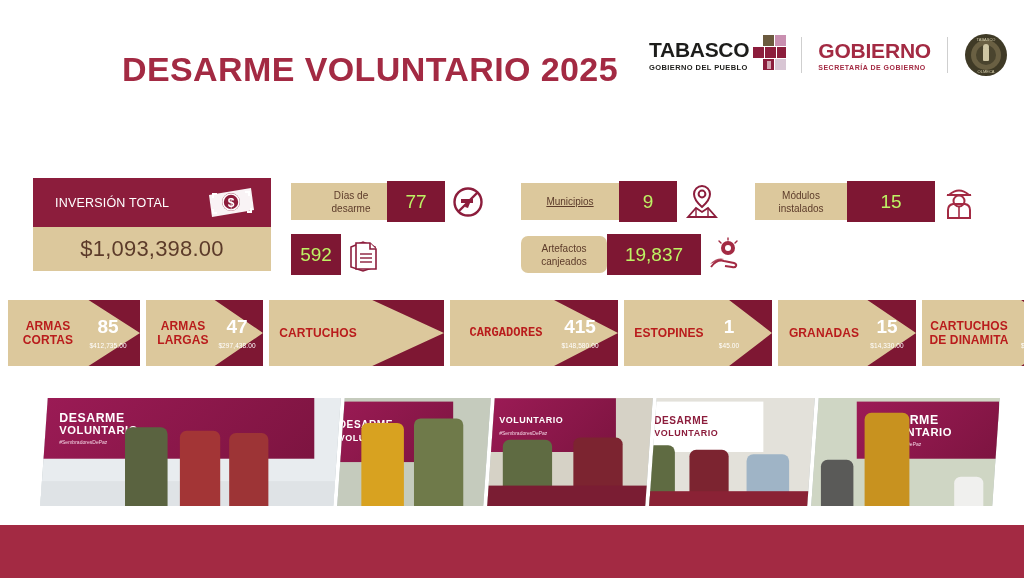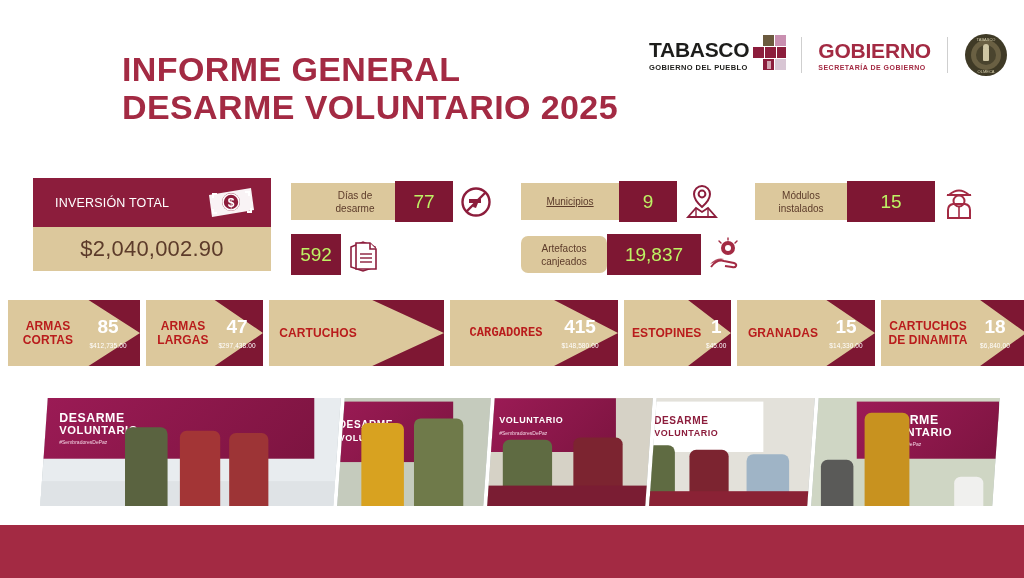--- a/index.html
+++ b/index.html
@@ -120,21 +120,20 @@
   .footer-bar { position: absolute; left: 0; bottom: 0; width: 1024px; height: 53px; background: #A32A43; }
 
   svg { display: block; }
 </style>
 </head>
 <body>
 
 <div class="page">
 
   <div class="title-block">
-    <div class="title-line">INFORME GENERAL</div>
     <div class="title-line">DESARME VOLUNTARIO 2025</div>
   </div>
 
   <div class="logo-bar">
 
     <div class="logo-tabasco">
       <div class="tabasco-text">
         <div class="tabasco-main">TABASCO</div>
         <div class="tabasco-sub">GOBIERNO DEL PUEBLO</div>
       </div>
@@ -193,26 +192,26 @@
             <g stroke="#fff" stroke-width="2" fill="none">
               <path d="M12 8 h-4 v4"></path>
                 <path d="M40 6 h4 v4"></path>
               <path d="M12 27 h-4 v-4"></path>
                 <path d="M42 26 h4 v-4"></path>
             </g>
           </svg>
         </span>
       </div>
       <div class="inv-bottom">
-        <span class="inv-amount">$2,040,002.90</span>
+        <span class="inv-amount">$1,093,398.00</span>
       </div>
     </div>
 
     <div class="kpi" style="left:291px; top:3px;">
-      <div class="kpi-label" style="width:104px;padding-left:30px;">Días de desarme</div>
+      <div class="kpi-label" style="width:96px;padding-left:30px;">Días de desarme</div>
       <div class="kpi-value" style="width:58px;">77</div>
       <div class="kpi-icon">
         <svg width="32" height="32" viewBox="0 0 32 32">
           <circle cx="16" cy="16" r="13.5" fill="none" stroke="#8C1D3C" stroke-width="2.4"></circle>
           <path d="M9 13 h12 v4 h-3 l-2 5 -3 -1 1 -4 h-5 z" fill="#8C1D3C"></path>
           <line x1="6.5" y1="25.5" x2="25.5" y2="6.5" stroke="#8C1D3C" stroke-width="2.4"></line>
         </svg>
       </div>
     </div>
 
@@ -310,21 +309,21 @@
 
     <div class="wseg" style="width:168px;">
       <div class="wseg-fill" style="width:82px; clip-path: polygon(22% 0, 100% 0, 100% 100%, 22% 100%, 100% 50%);"></div>
       <div class="wseg-name" style="width:96px; padding-left:16px;font-family:Liberation Mono, monospace;">CARGADORES</div>
       <div class="wseg-right" style="width:68px;">
         <span class="wseg-count">415</span>
         <span class="wseg-amount">$148,580.00</span>
       </div>
     </div>
 
-    <div class="wseg" style="width:107px;align-items:center;">
+    <div class="wseg" style="width:148px;align-items:center;">
       <div class="wseg-fill" style="width:58px; clip-path: polygon(26% 0, 100% 0, 100% 100%, 26% 100%, 100% 50%);"></div>
       <div class="wseg-name" style="width:82px; padding-left:8px;">ESTOPINES</div>
       <div class="wseg-right" style="width:46px;">
         <span class="wseg-count">1</span>
         <span class="wseg-amount">$45.00</span>
       </div>
     </div>
 
     <div class="wseg" style="width:138px;">
       <div class="wseg-fill" style="width:64px; clip-path: polygon(24% 0, 100% 0, 100% 100%, 24% 100%, 100% 50%);"></div>

